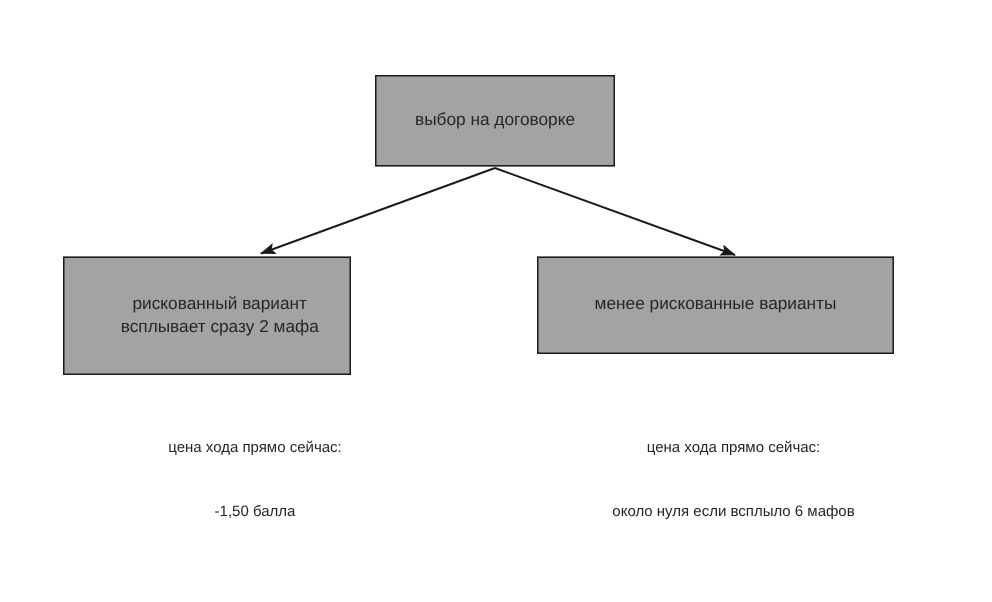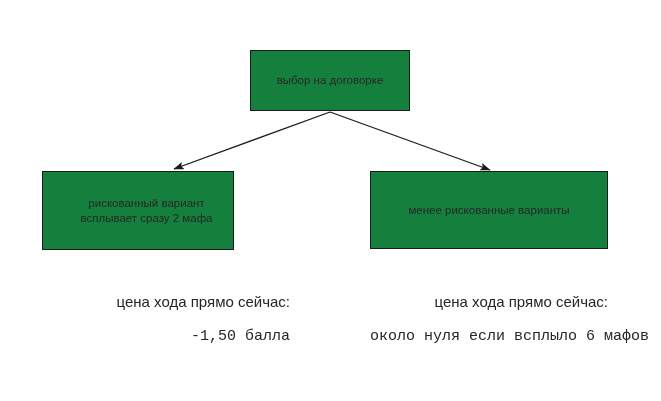--- a/index.html
+++ b/index.html
@@ -12,21 +12,21 @@
     width: 661px;
     height: 401px;
     background: #ffffff;
     font-family: "Liberation Sans", sans-serif;
     overflow: hidden;
   }
   .node-box {
     position: absolute;
     box-sizing: border-box;
     border: 1.6px solid #1b1b1b;
-    background: #15803d;
+    background: #a3a3a3;
     display: flex;
     flex-direction: column;
     align-items: center;
     justify-content: center;
     color: #262626;
     font-size: 11.5px;
     line-height: 1.25;
   }
   .node-line {
     display: block;
@@ -43,36 +43,35 @@
     height: 61px;
   }
   #risky-box {
     left: 42px;
     top: 171px;
     width: 192px;
     height: 79px;
     padding-left: 17px;
   }
   #safe-box {
-    left: 370px;
+    left: 358px;
     top: 171px;
     width: 238px;
-    height: 78px;
+    height: 65px;
   }
   .caption {
     position: absolute;
     color: #262626;
-    font-size: 15px;
+    font-size: 10px;
     line-height: 1.25;
-    text-align: right;
+    text-align: center;
     white-space: nowrap;
   }
   .caption-line + .caption-line {
-    margin-top: 16px;
-    font-family: Liberation Mono, monospace;
+    margin-top: 30px;
   }
   #risky-caption {
     left: 50px;
     top: 293px;
     width: 240px;
   }
   #safe-caption {
     left: 370px;
     top: 293px;
     width: 238px;

